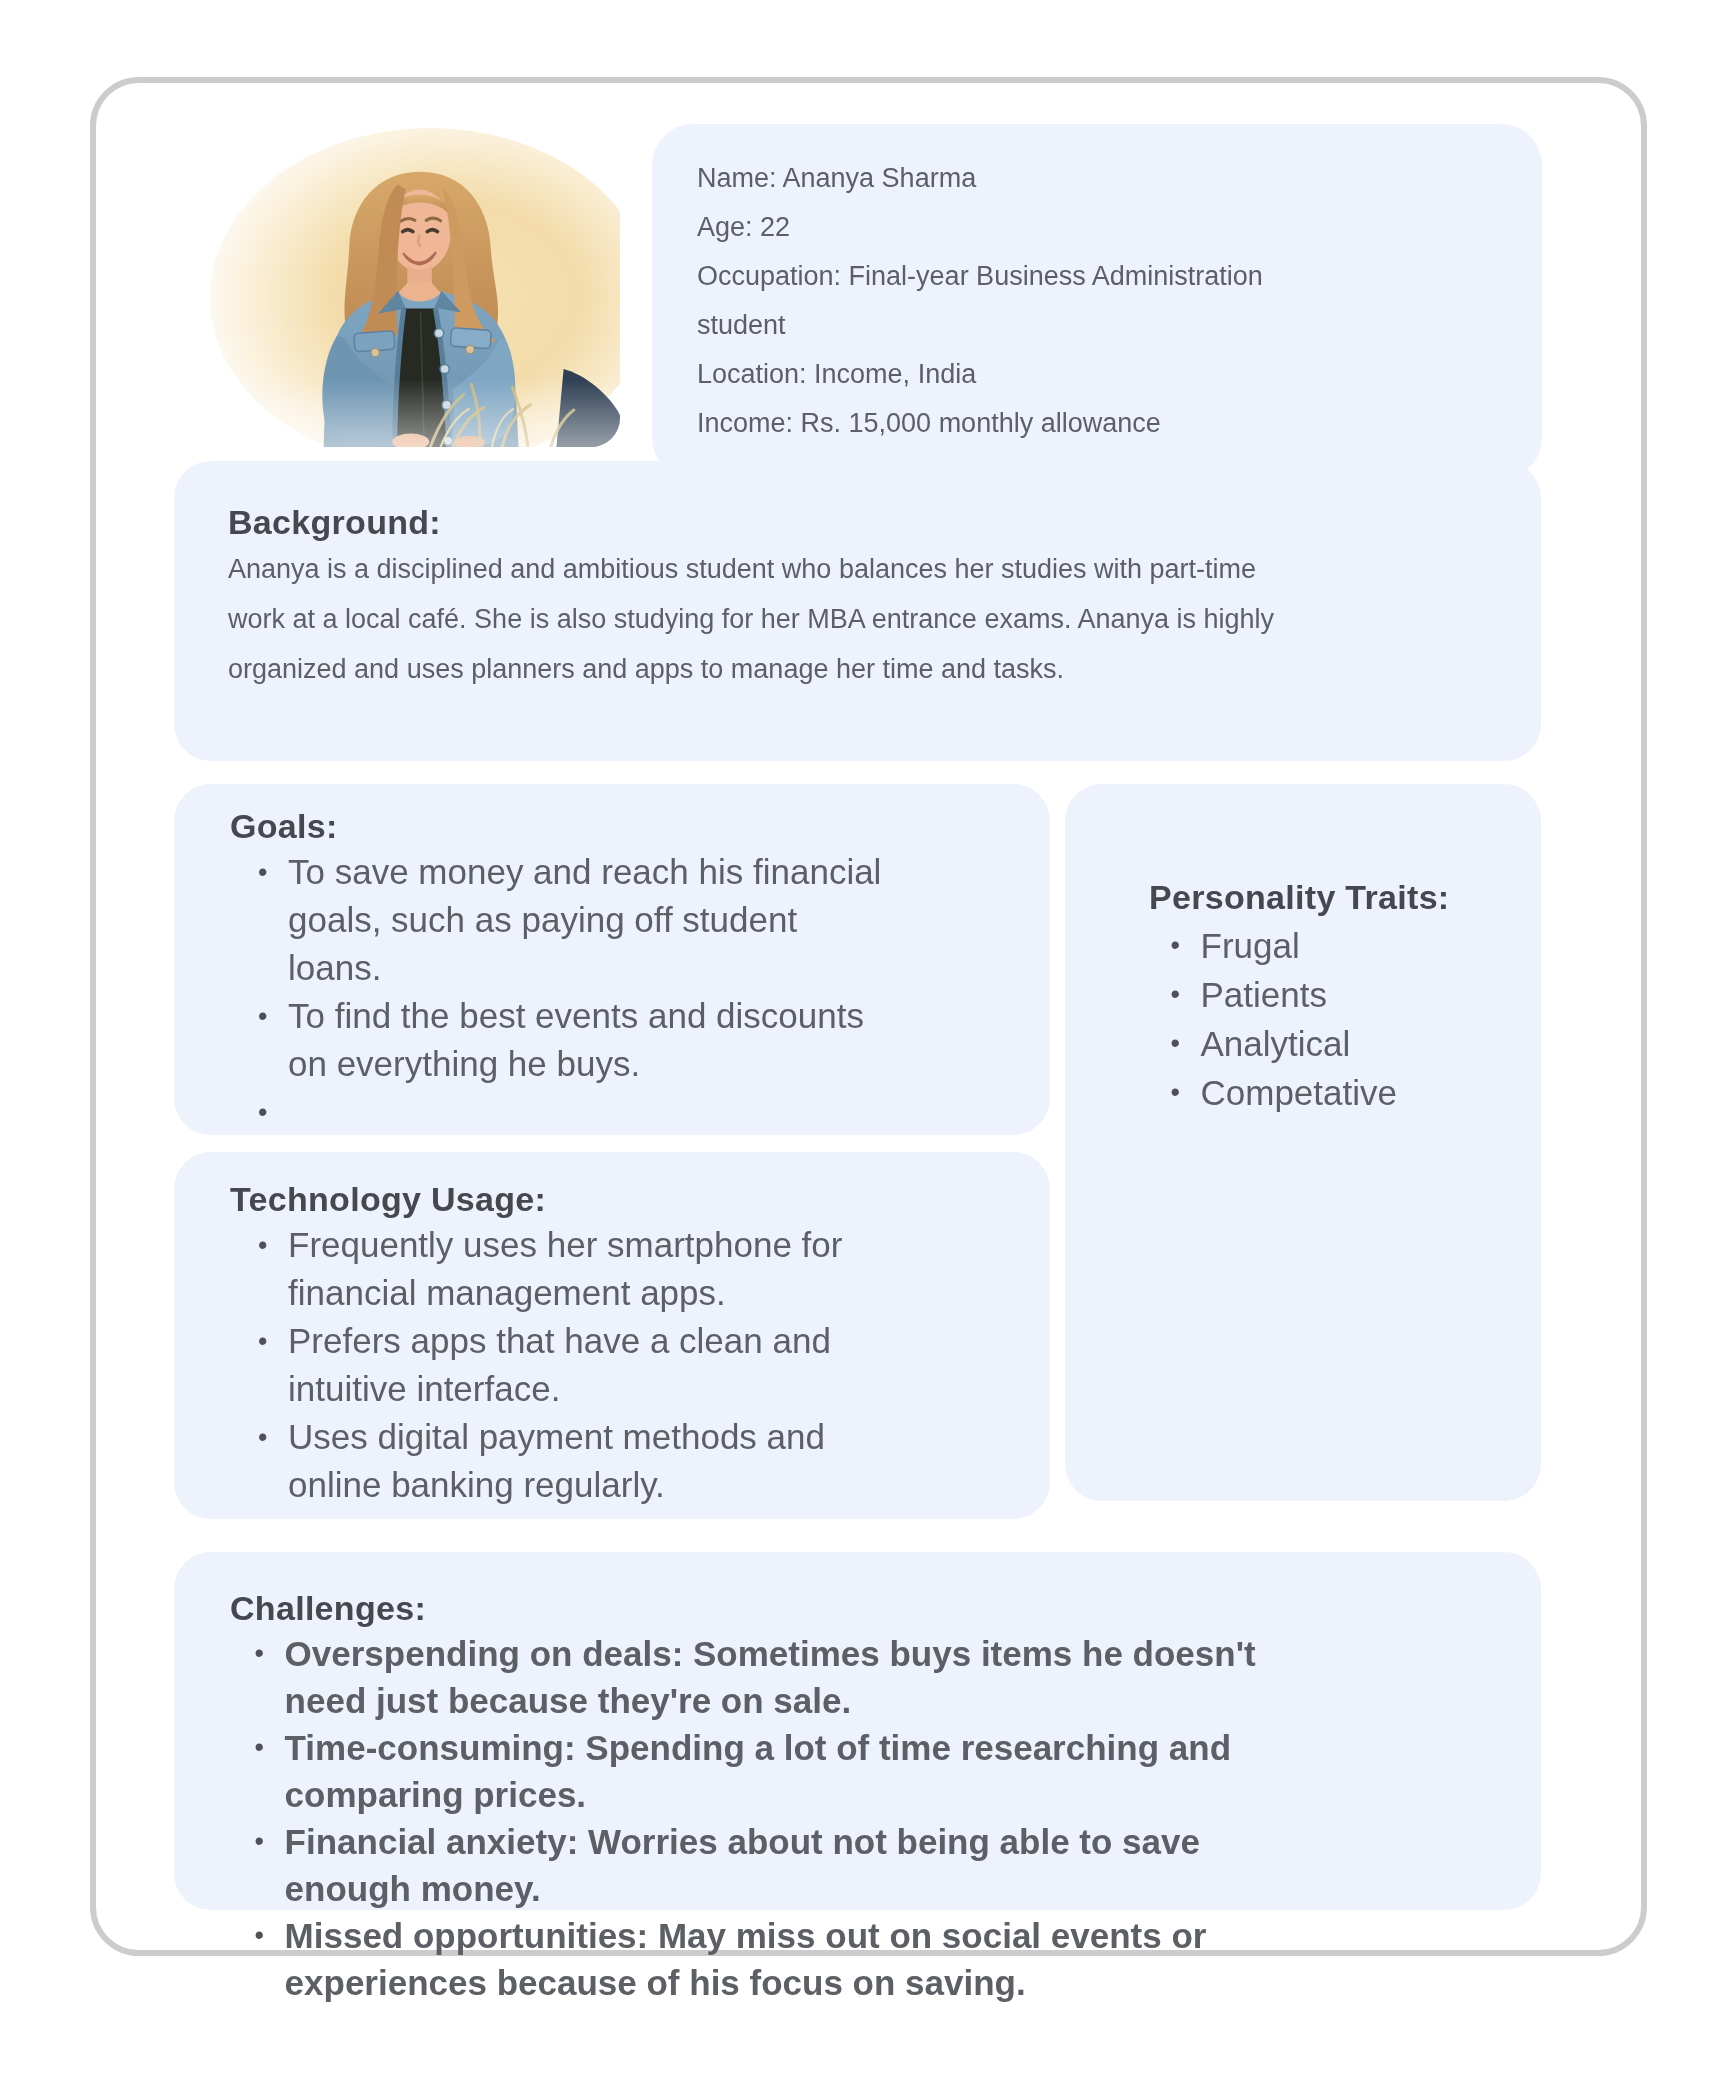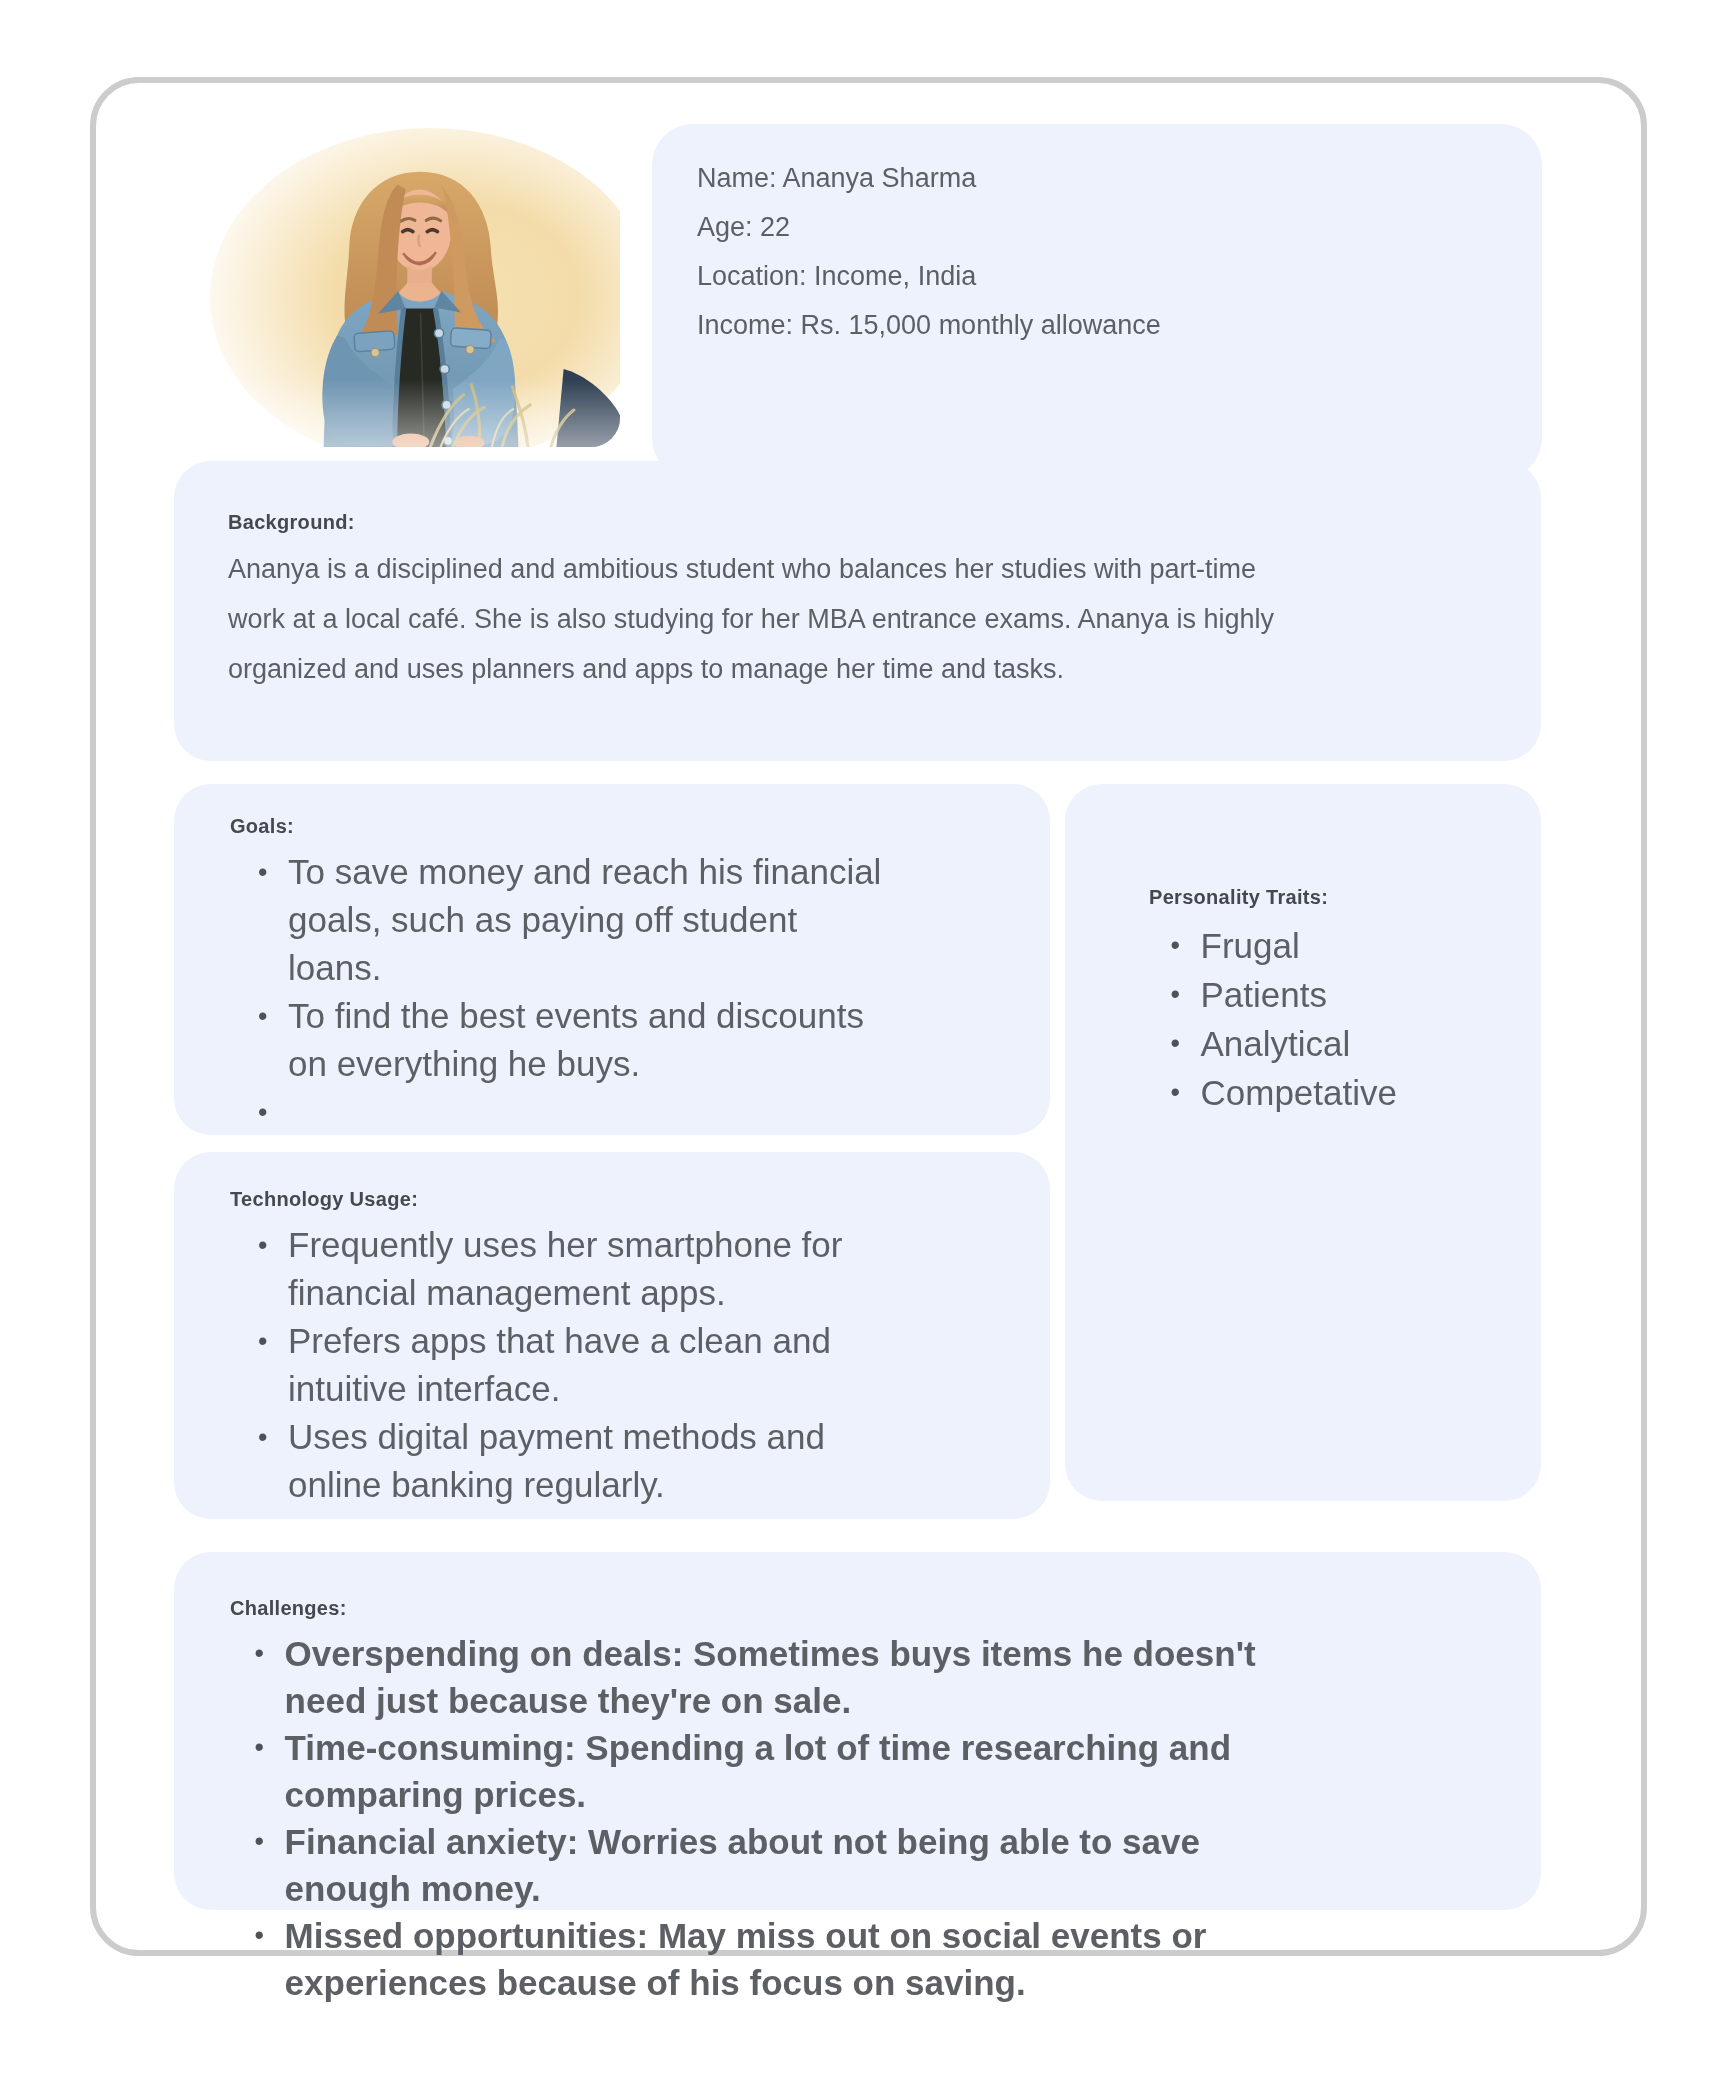--- a/index.html
+++ b/index.html
@@ -17,21 +17,21 @@
     position:absolute;background:#EDF2FC;border-radius:37px;box-sizing:border-box;
   }
   .photo{
     position:absolute;left:78px;top:45px;width:446px;height:319px;
     border-radius:29px;overflow:hidden;background:#ffffff;
   }
   .photo svg{display:block;width:100%;height:100%;}
   .info{left:556px;top:41px;width:890px;height:355px;border-radius:41px;padding:30px 0 0 45px;}
   .info-line{font-size:27px;line-height:49px;color:#5C5F64;max-width:620px;}
   .sec-title{
-    font-size:20px;line-height:33px;font-weight:bold;color:#45484D;
+    font-size:34px;line-height:33px;font-weight:bold;color:#45484D;
     letter-spacing:0.3px;margin:0;
   }
   .bg-sec{left:78px;top:378px;width:1367px;height:300px;padding:45px 51px 0 54px;}
   .bg-text{font-size:27px;line-height:50px;color:#5C5F64;max-width:1075px;margin-top:5.1px;}
   .goals-sec{left:78px;top:701px;width:876px;height:351px;padding:25.6px 31px 0 56px;}
   .tech-sec{left:78px;top:1069px;width:876px;height:367px;padding:31px 31px 0 56px;}
   .pers-sec{left:969px;top:701px;width:476px;height:717px;padding:97px 20.5px 0 84px;}
   .chal-sec{left:78px;top:1469px;width:1367px;height:358px;padding:40px 16px 0 56px;}
   .list{margin-top:5.1px;}
   .goals-sec .list,.tech-sec .list{margin-left:28px;}
@@ -142,20 +142,21 @@
         <path d="M 520 622 C 535 585 555 560 575 548"></path>
         <path d="M 620 622 C 628 585 640 560 662 548"></path>
       </g>
       <rect x="0" y="490" width="870" height="132" fill="url(#fadeb)"></rect>
     </svg>
   </div>
 
   <section class="box info">
     <div class="info-line">Name: Ananya Sharma</div>
     <div class="info-line">Age: 22</div>
+    <div class="info-line">Occupation: Final-year Business Administration student</div>
     <div class="info-line">Location: Income, India</div>
     <div class="info-line">Income: Rs. 15,000 monthly allowance</div>
   </section>
 
   <section class="box bg-sec">
     <h2 class="sec-title">Background:</h2>
     <div class="bg-text">Ananya is a disciplined and ambitious student who balances her studies with part-time work at a local café. She is also studying for her MBA entrance exams. Ananya is highly organized and uses planners and apps to manage her time and tasks.</div>
   </section>
 
   <section class="box goals-sec">

